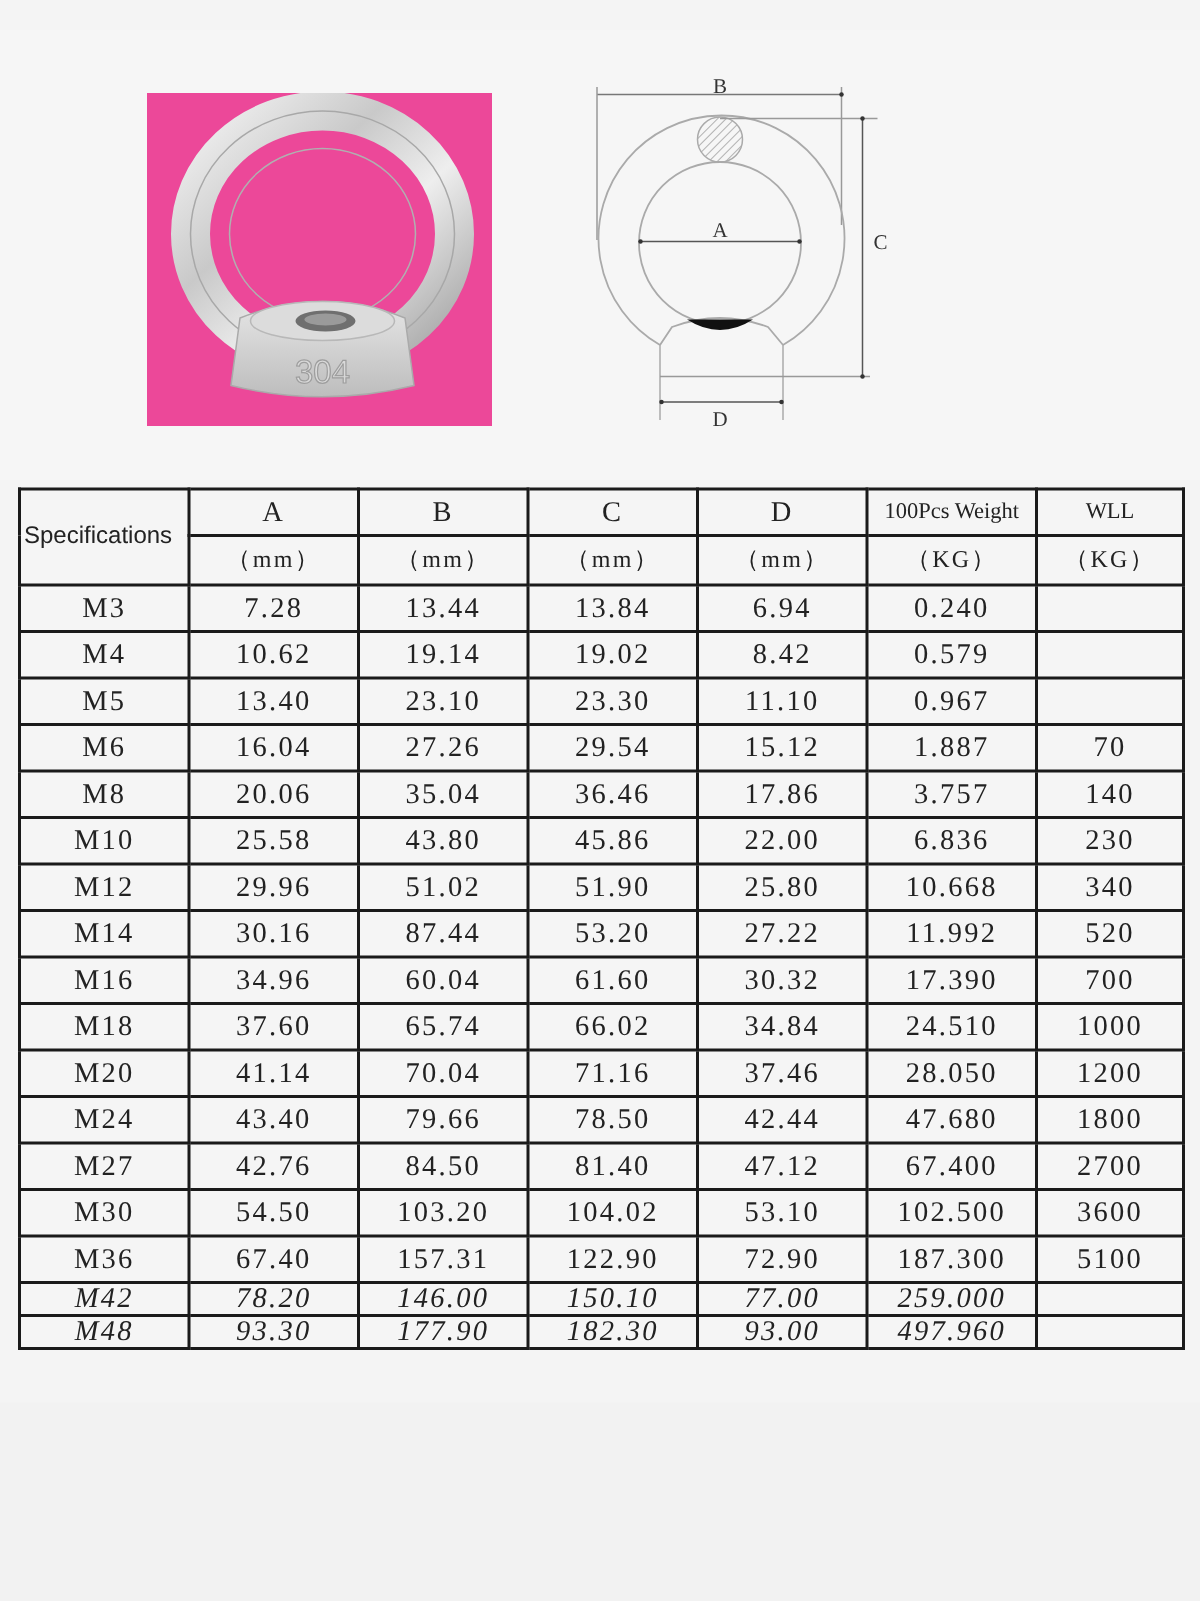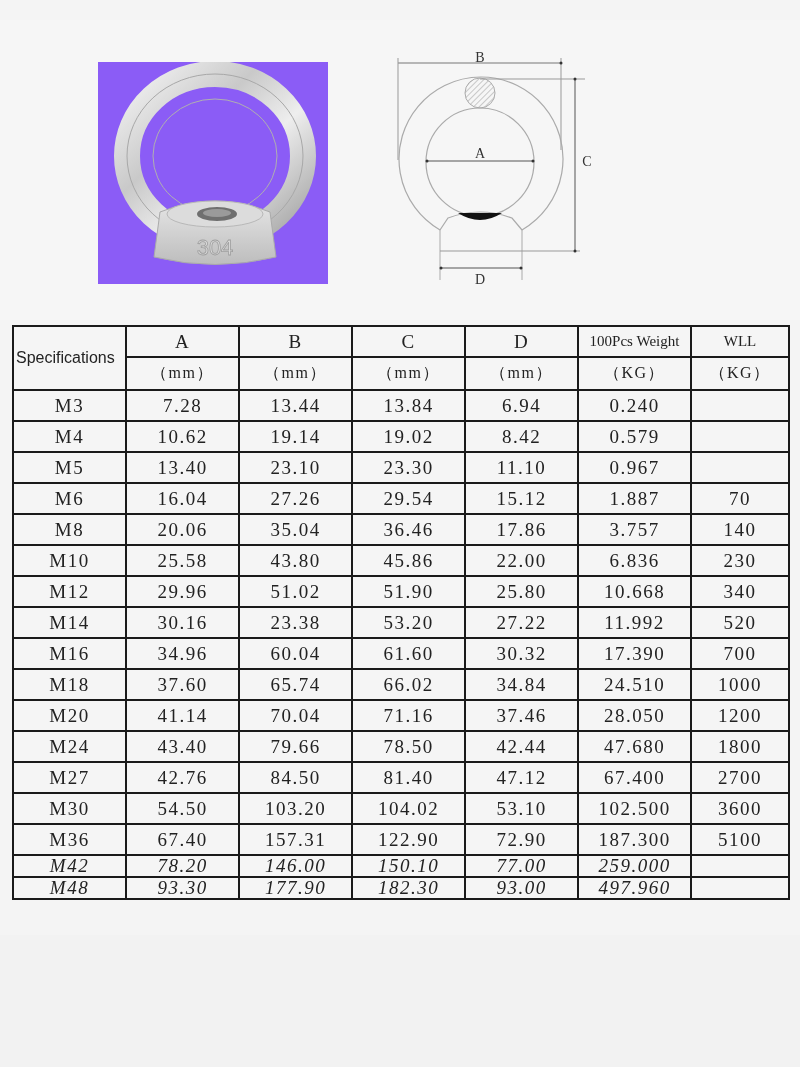--- a/index.html
+++ b/index.html
@@ -3,21 +3,21 @@
 <meta charset="utf-8">
 <style>
   html, body { margin: 0; padding: 0; }
   body {
     width: 800px; height: 1067px; background: #f4f4f4;
     position: relative; overflow: hidden;
     font-family: "Liberation Serif", "DejaVu Serif", serif;
   }
   .top-bg { position: absolute; left: 0; top: 20px; width: 800px; height: 300px; background: #f6f6f6; }
   .photo {
-    position: absolute; left: 98px; top: 62px; width: 230px; height: 222px; background: #8b5cf6;
+    position: absolute; left: 98px; top: 62px; width: 230px; height: 222px; background: #ec4899;
   }
   .diagram { position: absolute; left: 380px; top: 30px; width: 240px; height: 270px; }
   .table-wrap { position: absolute; left: 12px; top: 325px; width: 776px; }
   table { border-collapse: collapse; width: 776px; background: #f5f5f5; table-layout: fixed; }
   td, th {
     border: 2px solid #1a1a1a; text-align: center; color: #222;
     font-family: "Liberation Serif", "DejaVu Serif", serif;
     font-weight: normal; font-size: 19px; padding: 0;
     letter-spacing: 1.5px;
   }
@@ -191,21 +191,21 @@
           <td>29.96</td>
           <td>51.02</td>
           <td>51.90</td>
           <td>25.80</td>
           <td>10.668</td>
           <td>340</td>
         </tr>
         <tr class="row">
           <td>M14</td>
           <td>30.16</td>
-          <td>23.38</td>
+          <td>87.44</td>
           <td>53.20</td>
           <td>27.22</td>
           <td>11.992</td>
           <td>520</td>
         </tr>
         <tr class="row">
           <td>M16</td>
           <td>34.96</td>
           <td>60.04</td>
           <td>61.60</td>

